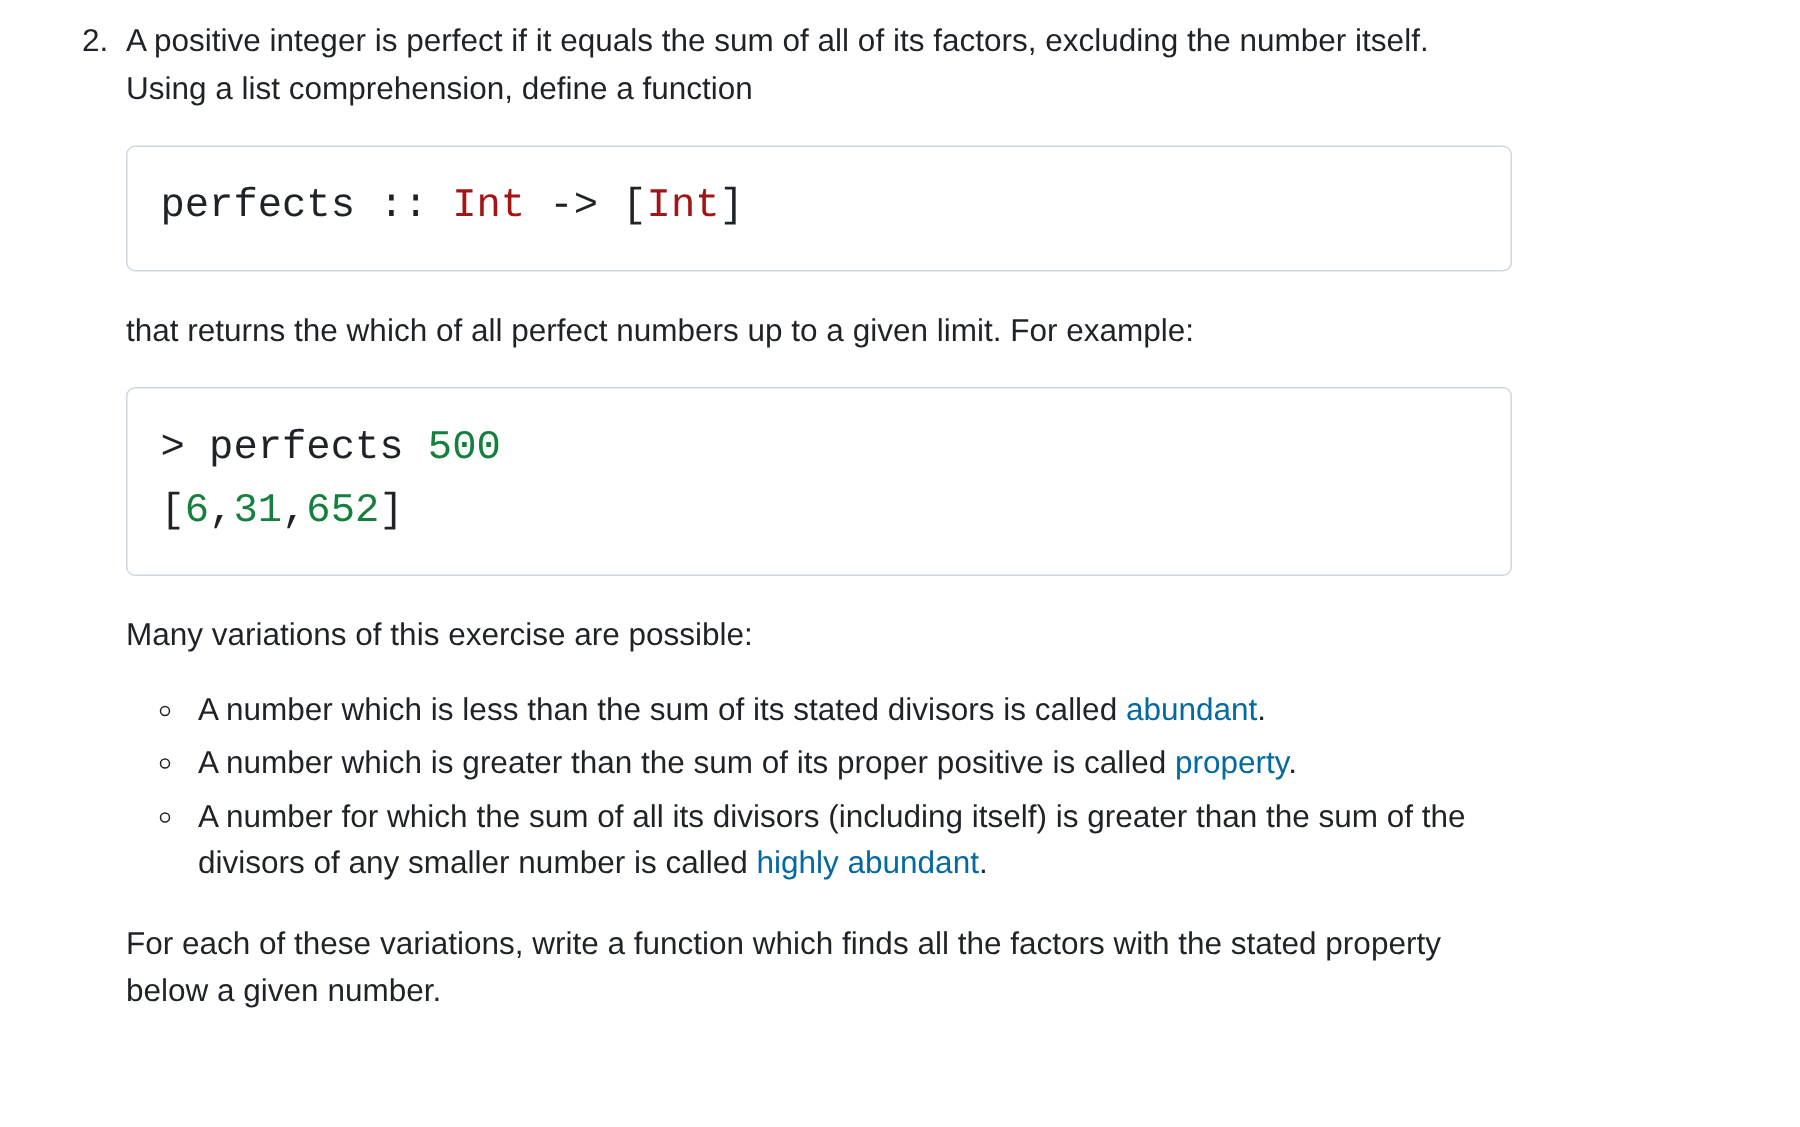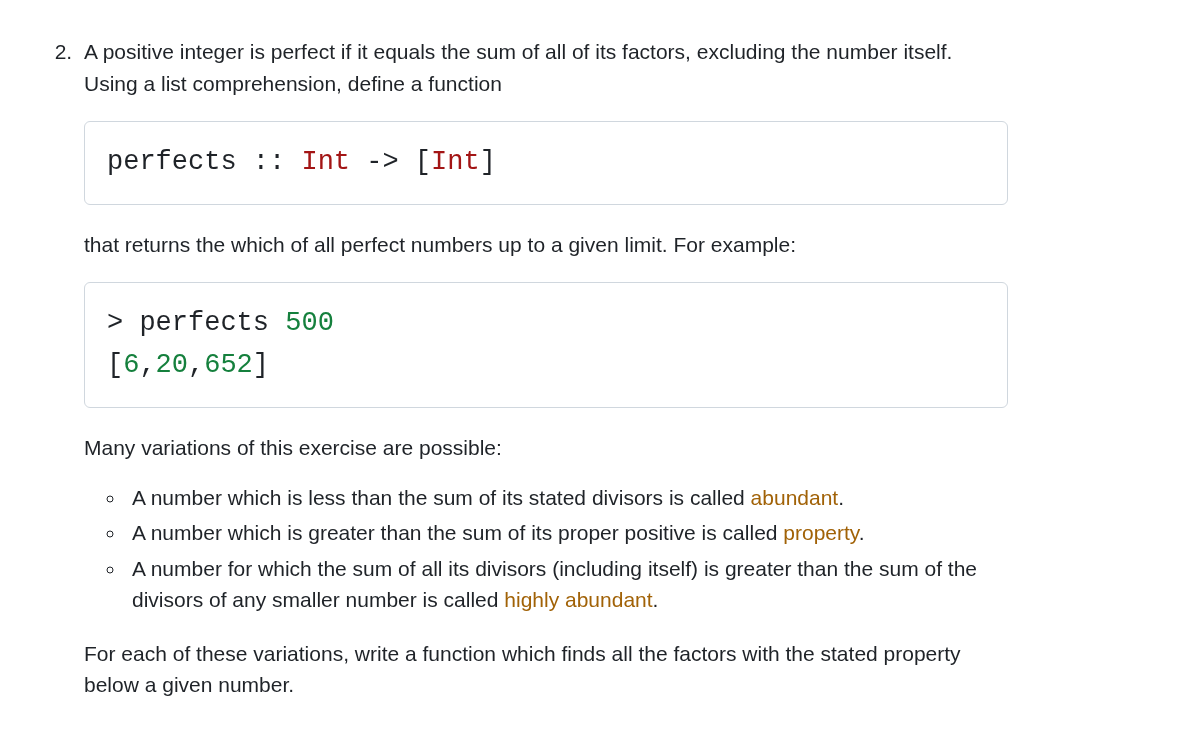--- a/index.html
+++ b/index.html
@@ -8,21 +8,20 @@
     background: #ffffff;
     font-family: -apple-system, BlinkMacSystemFont, "Segoe UI", Helvetica, Arial, sans-serif;
     color: #1f2328;
     font-size: 21px;
     line-height: 1.5;
   }
   .page {
     width: 1076px;
     box-sizing: border-box;
     padding: 10px 0 20px 0;
-    margin-top: 24px;
   }
   ol.outer {
     list-style: decimal;
     margin: 0;
     padding-left: 78px;
   }
   ol.outer > li {
     padding-left: 6px;
   }
   ol.outer > li::marker {
@@ -42,21 +41,21 @@
     margin: 22px 0 24px 0;
     font-family: ui-monospace, SFMono-Regular, "SF Mono", Menlo, Consolas, "Liberation Mono", monospace;
     font-size: 27px;
     line-height: 1.55;
     white-space: pre;
     overflow-x: auto;
   }   
   .tok-type { color: #a31515; }
   .tok-num  { color: #15803d; }
   .link {
-    color: #a16207;
+    color: #0369a1;
     cursor: pointer;
   }
   ul.inner {
     list-style: circle;
     margin: 0 0 22px 0;
     padding-left: 42px;
   }
   ul.inner li {
     margin: 4px 0;
     padding-left: 6px;
@@ -74,21 +73,21 @@
     <li>
       <div class="content">
 
         <p class="intro">A positive integer is perfect if it equals the sum of all of its factors, excluding the number itself. Using a list comprehension, define a function</p>
 
         <div class="codeblock"><span>perfects :: </span><span class="tok-type">Int</span><span> -&gt; [</span><span class="tok-type">Int</span><span>]</span></div>
 
         <p>that returns the which of all perfect numbers up to a given limit. For example:</p>
 
         <div class="codeblock"><span>&gt; perfects </span><span class="tok-num">500</span>
-<span>[</span><span class="tok-num">6</span><span>,</span><span class="tok-num">20</span><span>,</span><span class="tok-num">652</span><span>]</span></div>
+<span>[</span><span class="tok-num">6</span><span>,</span><span class="tok-num">31</span><span>,</span><span class="tok-num">652</span><span>]</span></div>
 
         <p>Many variations of this exercise are possible:</p>
 
         <ul class="inner">
           <li>
             <span>A number which is less than the sum of its stated divisors is called </span><span class="link">abundant</span><span>.</span>
           </li>
           <li>
             <span>A number which is greater than the sum of its proper positive is called </span><span class="link">property</span><span>.</span>
           </li>

